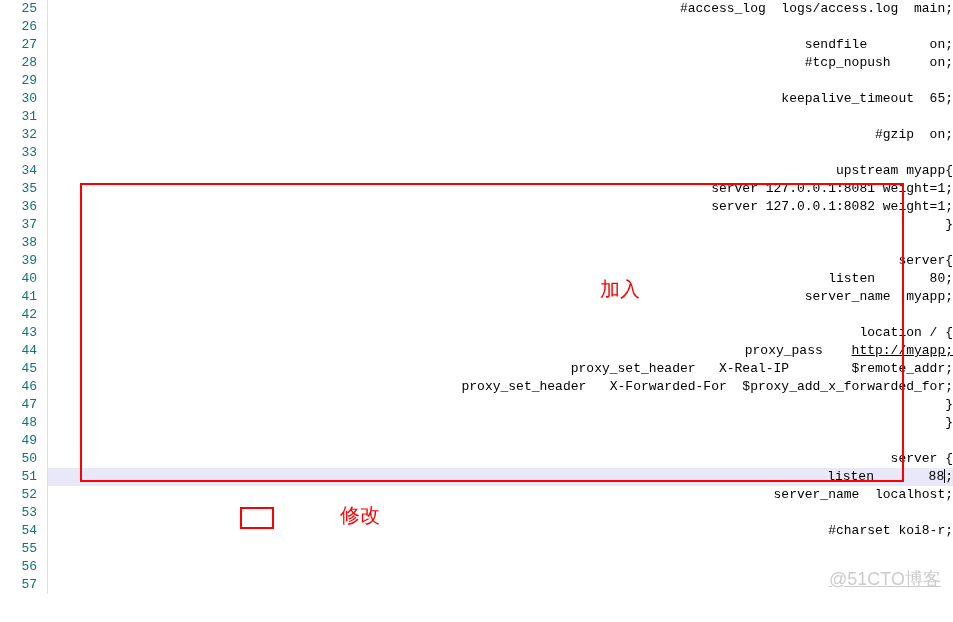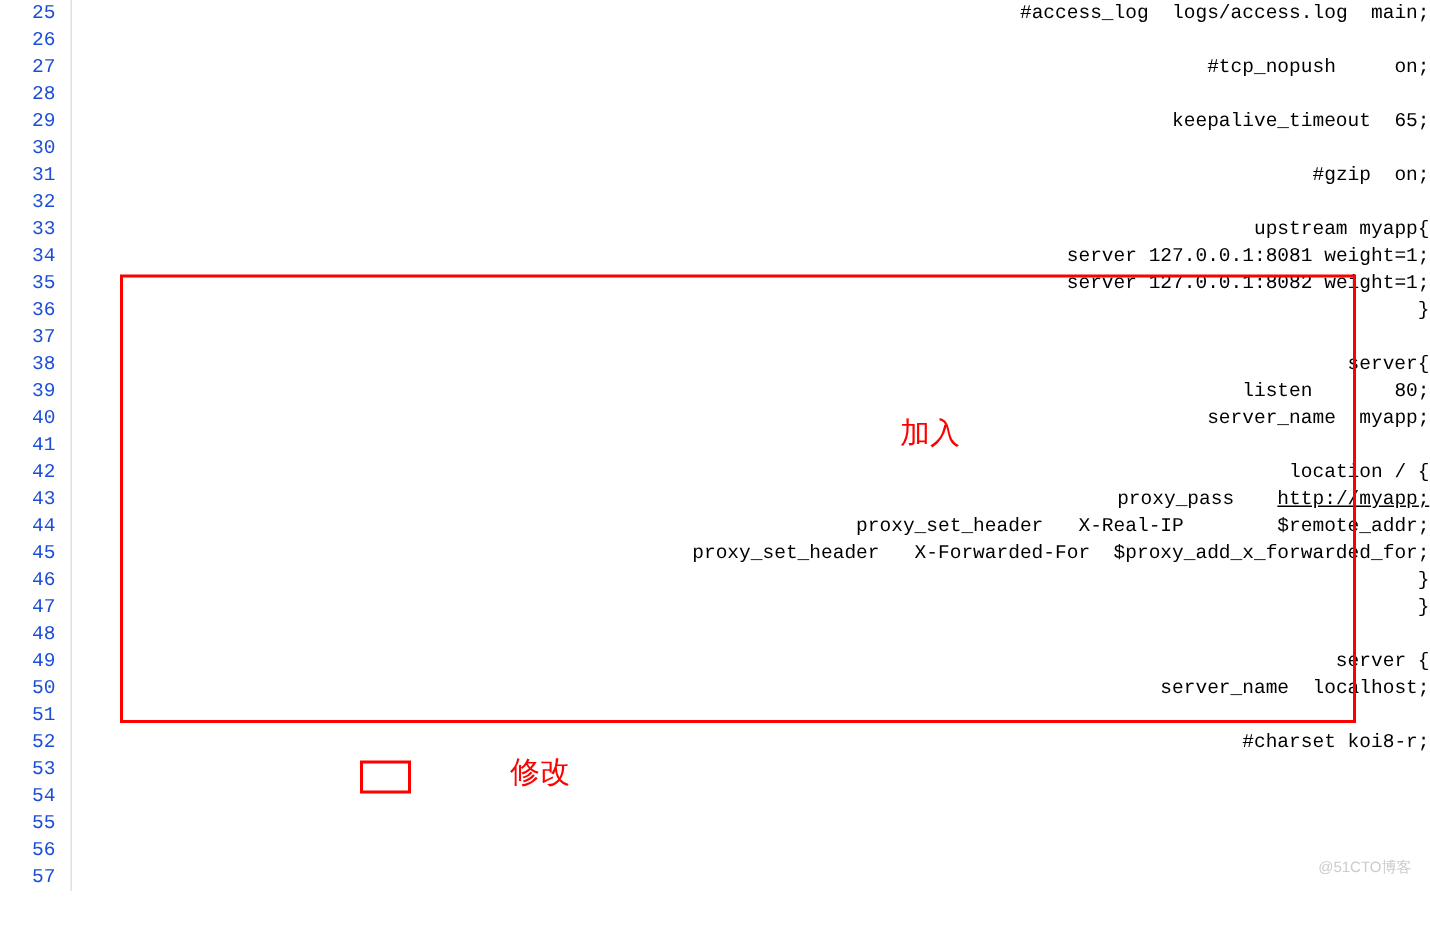--- a/index.html
+++ b/index.html
@@ -8,21 +8,21 @@
       font-size: 13px;
       line-height: 18px;
       background: #fff;
       display: flex;
       position: relative;
       color: #000;
     }
     .gutter {
       width: 48px;
       background: #fff;
-      color: #1d4ed8;
+      color: #0f766e;
       text-align: right;
       padding-right: 10px;
       border-right: 1px solid #e0e0e0;
       box-sizing: border-box;
       user-select: none;
     }
     .gutter .ln { height: 18px; }
     .code {
       flex: 1;
       padding-left: 0;
@@ -71,22 +71,23 @@
       pointer-events: none;
     }
     .annot.a1 { left: 600px; top: 280px; }
     .annot.a2 { left: 340px; top: 506px; }
     .watermark {
       position: absolute;
       right: 12px;
       bottom: 6px;
       color: #ccc;
       font-family: Arial, sans-serif;
-      font-size: 10px;
+      font-size: 18px;
       pointer-events: none;
+      text-decoration: underline;
     }
     .cursor {
       display: inline-block;
       width: 1px;
       height: 14px;
       background: #000;
       vertical-align: middle;
       position: relative;
       top: -1px;
     }
@@ -125,20 +126,21 @@
     <div class="ln">52</div>
     <div class="ln">53</div>
     <div class="ln">54</div>
     <div class="ln">55</div>
     <div class="ln">56</div>
     <div class="ln">57</div>
   </div>
 <div class="code">
     <div class="row"><span>    #access_log  logs/access.log  main;</span></div>
     <div class="row"><span></span></div>
+    <div class="row"><span>    sendfile        on;</span></div>
     <div class="row"><span>    #tcp_nopush     on;</span></div>
     <div class="row"><span></span></div>
     <div class="row"><span>    keepalive_timeout  65;</span></div>
     <div class="row"><span></span></div>
     <div class="row"><span>    #gzip  on;</span></div>
     <div class="row"><span></span></div>
     <div class="row"><span>    upstream myapp{</span></div>
     <div class="row"><span>        server 127.0.0.1:8081 weight=1;</span></div>
     <div class="row"><span>        server 127.0.0.1:8082 weight=1;</span></div>
     <div class="row"><span>    }</span></div>
@@ -148,20 +150,21 @@
     <div class="row"><span>            server_name  myapp;</span></div>
     <div class="row"><span></span></div>
     <div class="row"><span>            location / {</span></div>
     <div class="row"><span>                proxy_pass </span><span class="underline">http://myapp;</span></div>
     <div class="row"><span>                proxy_set_header   X-Real-IP        $remote_addr;</span></div>
     <div class="row"><span>                proxy_set_header   X-Forwarded-For  $proxy_add_x_forwarded_for;</span></div>
     <div class="row"><span>            }</span></div>
     <div class="row"><span>    }</span></div>
     <div class="row"><span></span></div>
     <div class="row"><span>    server {</span></div>
+    <div class="row highlight"><span>        listen       88</span><span class="cursor"></span><span>;</span></div>
     <div class="row"><span>        server_name  localhost;</span></div>
     <div class="row"><span></span></div>
     <div class="row"><span>        #charset koi8-r;</span></div>
     <div class="row"><span></span></div>
   </div>
 
 <div class="red-box-1"></div>
 <div class="red-box-2"></div>
 <div class="annot a1">加入</div>
 <div class="annot a2">修改</div>

